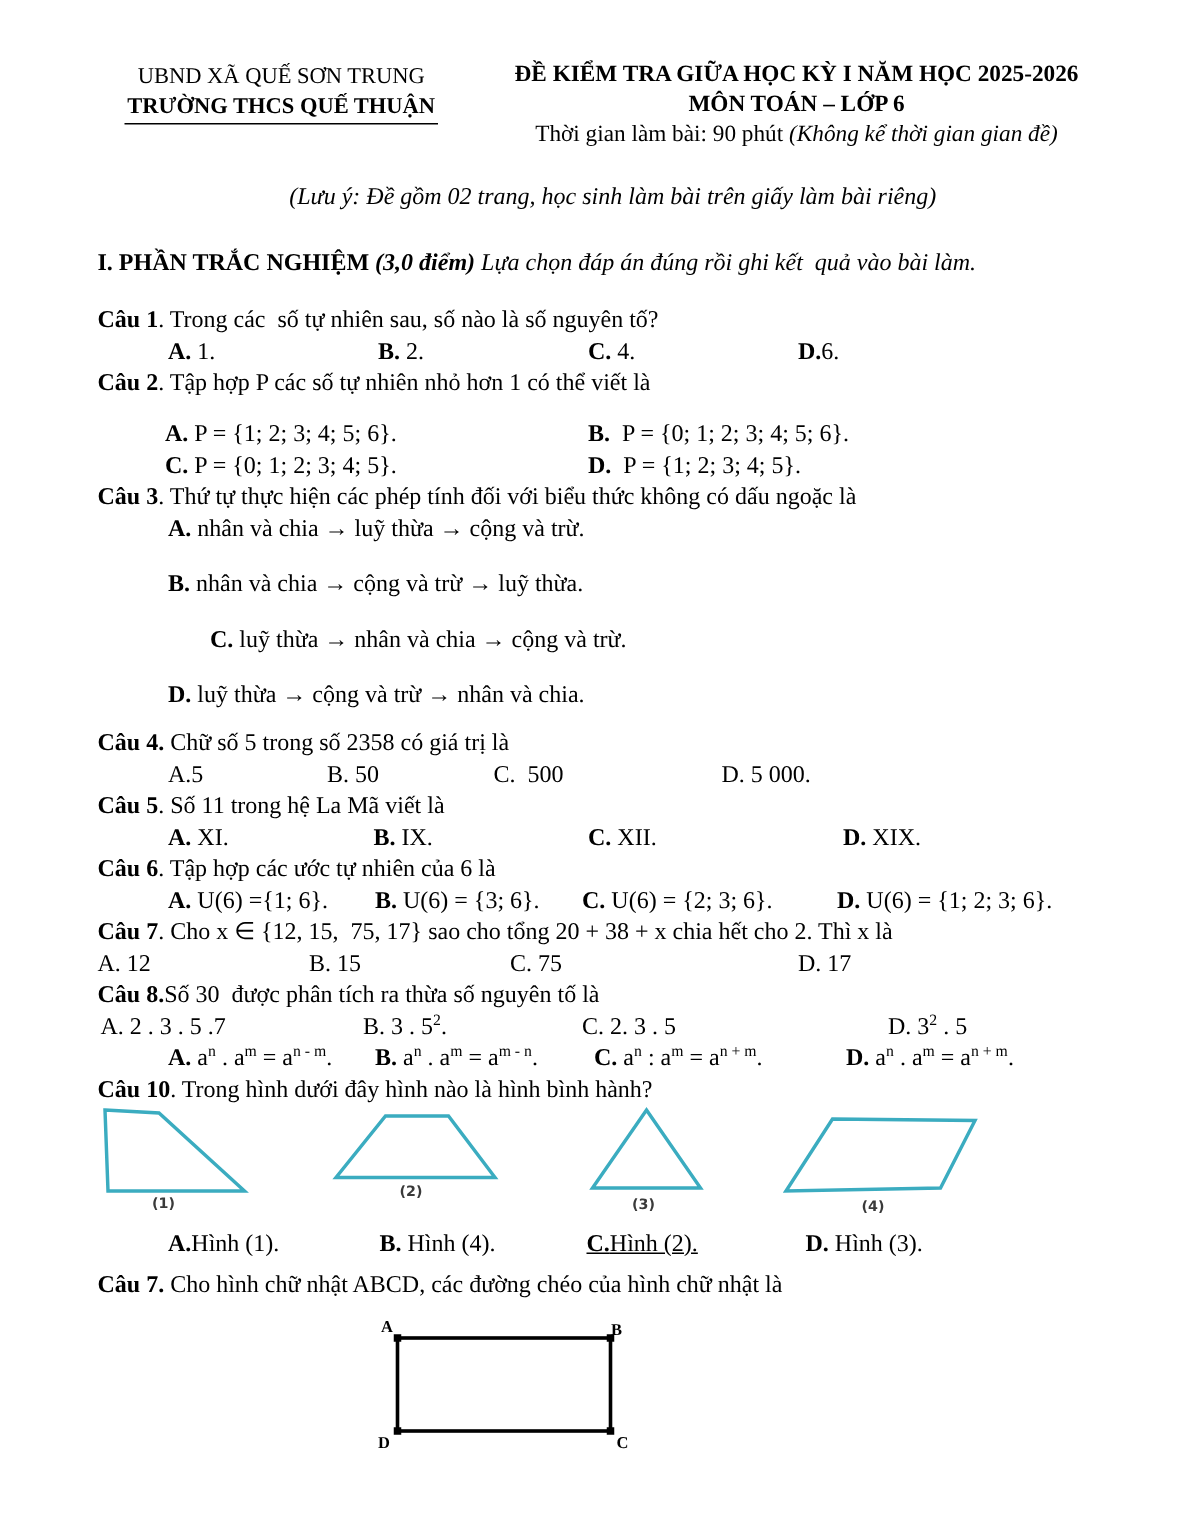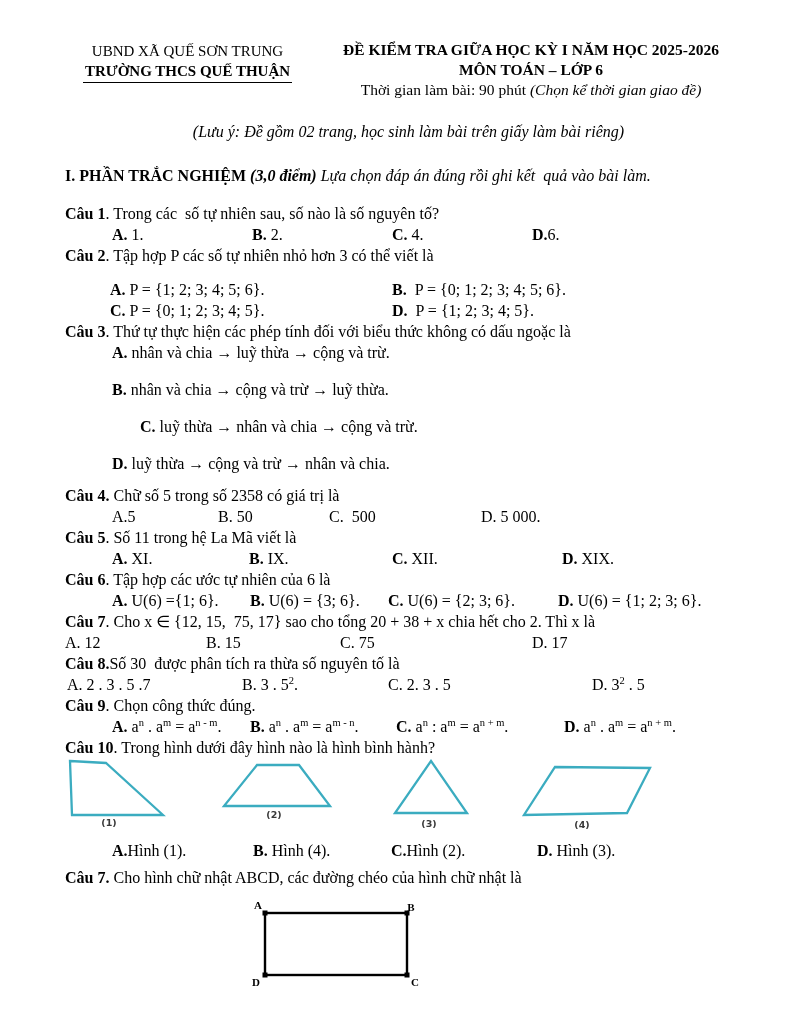--- a/index.html
+++ b/index.html
@@ -48,40 +48,40 @@
 <div class="page">
 
   <div class="hdr">
     <div class="hdr-left">
       <div>UBND XÃ QUẾ SƠN TRUNG</div>
       <div><span class="org2">TRƯỜNG THCS QUẾ THUẬN</span></div>
     </div>
     <div class="hdr-right">
       <div class="t1">ĐỀ KIỂM TRA GIỮA HỌC KỲ I NĂM HỌC 2025-2026</div>
       <div class="t2">MÔN TOÁN – LỚP 6</div>
-      <div class="time"><span style="white-space:pre-wrap">Thời gian làm bài: 90 phút </span><span class="italic">(Chọn kể thời gian giao đề)</span></div>
+      <div class="time"><span style="white-space:pre-wrap">Thời gian làm bài: 90 phút </span><span class="italic">(Không kể thời gian gian đề)</span></div>
     </div>
   </div>
 
   <div class="notice">(Lưu ý: Đề gồm 02 trang, học sinh làm bài trên giấy làm bài riêng)</div>
 
   <div class="section"><span class="sec-head">I. PHẦN TRẮC NGHIỆM</span><span class="sec-points"> (3,0 điểm)</span><span class="sec-instr"> Lựa chọn đáp án đúng rồi ghi kết  quả vào bài làm.</span></div>
 
   <div id="questions">
       <div class="q">
         <div class="q-title"><span class="q-label">Câu 1</span><span class="q-text">. Trong các  số tự nhiên sau, số nào là số nguyên tố?</span></div>
         <div class="opt-row">
           <span class="opt" style="left: 47px;"><span class="opt-key">A.</span> 1.</span>
           <span class="opt" style="left: 187px;"><span class="opt-key">B.</span> 2.</span>
           <span class="opt" style="left: 327px;"><span class="opt-key">C.</span> 4.</span>
           <span class="opt" style="left: 467px;"><span class="opt-key">D.</span>6.</span>
         </div>
       </div>
       <div class="q">
-        <div class="q-title"><span class="q-label">Câu 2</span><span class="q-text">. Tập hợp P các số tự nhiên nhỏ hơn 3 có thể viết là</span></div>
+        <div class="q-title"><span class="q-label">Câu 2</span><span class="q-text">. Tập hợp P các số tự nhiên nhỏ hơn 1 có thể viết là</span></div>
         <div class="opt-row" style="margin-top: 13px;">
           <span class="opt" style="left: 45px;"><span class="opt-key">A.</span> P = {1; 2; 3; 4; 5; 6}.</span>
           <span class="opt" style="left: 327px;"><span class="opt-key">B.</span>  P = {0; 1; 2; 3; 4; 5; 6}.</span>
         </div>
         <div class="opt-row">
           <span class="opt" style="left: 45px;"><span class="opt-key">C.</span> P = {0; 1; 2; 3; 4; 5}.</span>
           <span class="opt" style="left: 327px;"><span class="opt-key">D.</span>  P = {1; 2; 3; 4; 5}.</span>
         </div>
       </div>
       <div class="q">
@@ -138,21 +138,20 @@
       <div class="q">
         <div class="q-title"><span class="q-label">Câu 8.</span><span class="q-text">Số 30  được phân tích ra thừa số nguyên tố là</span></div>
         <div class="opt-row">
           <span class="opt" style="left: 2px;"><span>A.</span> 2 . 3 . 5 .7</span>
           <span class="opt" style="left: 177px;"><span>B.</span> 3 . 5<sup>2</sup>.</span>
           <span class="opt" style="left: 323px;"><span>C.</span> 2. 3 . 5</span>
           <span class="opt" style="left: 527px;"><span>D.</span> 3<sup>2</sup> . 5</span>
         </div>
       </div>
       <div class="q">
-        <div class="q-title"><span class="q-label">Câu 9</span><span class="q-text">. Chọn công thức đúng.</span></div>
         <div class="opt-row">
           <span class="opt" style="left: 47px;"><span class="opt-key">A.</span> a<sup>n</sup> . a<sup>m</sup> = a<sup>n - m</sup>.</span>
           <span class="opt" style="left: 185px;"><span class="opt-key">B.</span> a<sup>n</sup> . a<sup>m</sup> = a<sup>m - n</sup>.</span>
           <span class="opt" style="left: 331px;"><span class="opt-key">C.</span> a<sup>n</sup> : a<sup>m</sup> = a<sup>n + m</sup>.</span>
           <span class="opt" style="left: 499px;"><span class="opt-key">D.</span> a<sup>n</sup> . a<sup>m</sup> = a<sup>n + m</sup>.</span>
         </div>
       </div>
       <div class="q">
         <div class="q-title"><span class="q-label">Câu 10</span><span class="q-text">. Trong hình dưới đây hình nào là hình bình hành?</span></div>
         <div id="figure-shapes" class="figure">
@@ -163,21 +162,21 @@
         <polygon points="490,9 585,10 562,55 459,57" fill="none" stroke-width="2.3" stroke="#3BACC0"></polygon>
         <text x="44" y="68" text-anchor="middle" font-family="DejaVu Sans, sans-serif" font-size="9.5" font-weight="bold" fill="#3a3a3a">(1)</text>
         <text x="209" y="60" text-anchor="middle" font-family="DejaVu Sans, sans-serif" font-size="9.5" font-weight="bold" fill="#3a3a3a">(2)</text>
         <text x="364" y="69" text-anchor="middle" font-family="DejaVu Sans, sans-serif" font-size="9.5" font-weight="bold" fill="#3a3a3a">(3)</text>
         <text x="517" y="70" text-anchor="middle" font-family="DejaVu Sans, sans-serif" font-size="9.5" font-weight="bold" fill="#3a3a3a">(4)</text>
       </svg>
     </div>
         <div class="opt-row" style="margin-top: 8px;">
           <span class="opt" style="left: 47px;"><span class="opt-key">A.</span>Hình (1).</span>
           <span class="opt" style="left: 188px;"><span class="opt-key">B.</span> Hình (4).</span>
-          <span class="opt" style="left: 326px;"><span class="opt-key">C.</span>Hình (2).</span>
+          <span class="opt" style="left: 326px; text-decoration: underline;"><span class="opt-key">C.</span>Hình (2).</span>
           <span class="opt" style="left: 472px;"><span class="opt-key">D.</span> Hình (3).</span>
         </div>
       </div>
       <div class="q" style="margin-top: 6px;">
         <div class="q-title"><span class="q-label">Câu 7.</span><span class="q-text"> Cho hình chữ nhật ABCD, các đường chéo của hình chữ nhật là</span></div>
         <div id="figure-rect" class="figure" style="margin-top:8px">
       <svg width="679" height="97" viewBox="0 0 679 97">
         <rect x="200" y="17" width="142" height="62" fill="none" stroke="#000" stroke-width="2.4"></rect>
         <rect x="197.5" y="14.5" width="5" height="5" fill="#000"></rect>
         <rect x="339.5" y="14.5" width="5" height="5" fill="#000"></rect>

